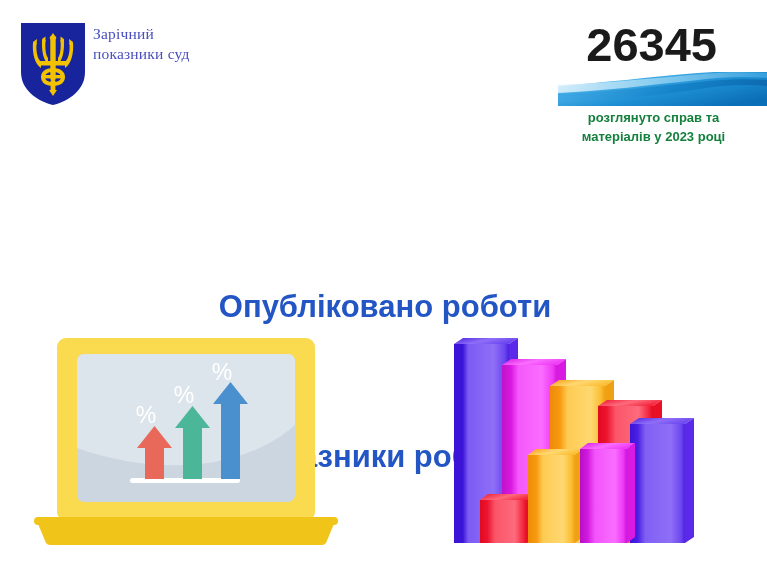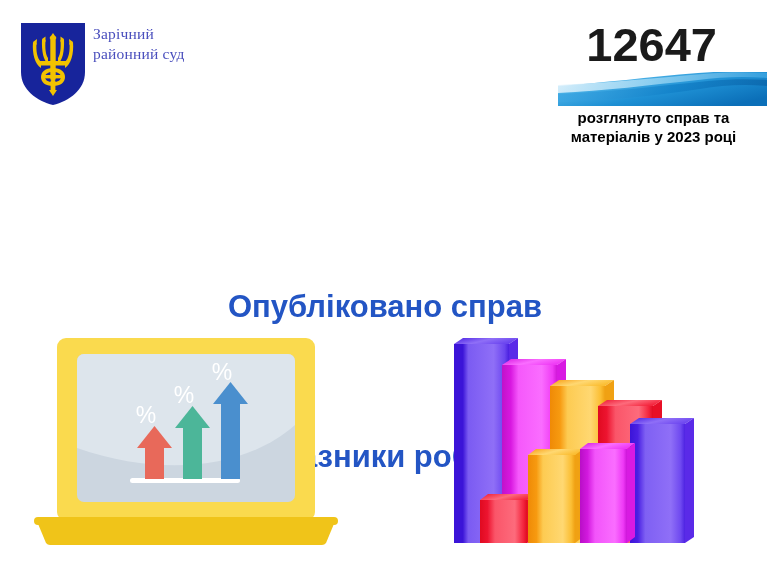--- a/index.html
+++ b/index.html
@@ -74,23 +74,23 @@
     overflow: hidden;
   }
   #stat-caption {
     position: absolute;
     left: 0px;
     top: 96px;
     width: 227px;
     text-align: center;
     font-family: "Liberation Sans", sans-serif;
     font-weight: bold;
-    font-size: 15px;
+    font-size: 13px;
     line-height: 19px;
-    color: #000000;
+    color: #15803d;
   }
   #stat-caption .sc-line { display: block; white-space: nowrap; }
 
   
   #main-heading {
     position: absolute;
     left: 120px;
     top: 182px;
     width: 530px;
     text-align: center;
@@ -154,28 +154,28 @@
         <rect x="22" y="53" width="22" height="3.4"></rect>
 
         <rect x="30.6" y="58" width="4.8" height="12" rx="1.2"></rect>
         <path d="M29 68 H37 L33 74 Z"></path>
       </g>
     </svg>
   </div>
 
   <div id="court-name">
     <span class="cn-line">Зарічний</span>
-    <span class="cn-line">районний суд</span>
+    <span class="cn-line">показники суд</span>
   </div>
 
 </div>
 
 <div id="stat-block">
 
-  <div id="stat-number">12647</div>
+  <div id="stat-number">26345</div>
 
   <div id="stat-wave">
     <svg viewBox="0 0 209 34" width="209" height="34" preserveAspectRatio="none" aria-hidden="true">
       <defs>
         <linearGradient id="waveGradMain" x1="0" y1="0" x2="1" y2="0.75">
           <stop offset="0%" stop-color="#bfe6fa"></stop>
           <stop offset="28%" stop-color="#4fb4e8"></stop>
           <stop offset="62%" stop-color="#1e90d4"></stop>
           <stop offset="100%" stop-color="#0b6fb8"></stop>
         </linearGradient>
@@ -197,21 +197,21 @@
   </div>
 
   <div id="stat-caption">
     <span class="sc-line">розглянуто справ та</span>
     <span class="sc-line">матеріалів у 2023 році</span>
   </div>
 
 </div>
 
 <div id="main-heading">
-  <span class="mh-line">Опубліковано справ</span>
+  <span class="mh-line">Опубліковано роботи</span>
   <span class="mh-line">показники роботи</span>
   
 </div>
 
 <div id="laptop-illustration">
   <svg viewBox="0 0 340 245" width="340" height="245" aria-hidden="true">
 
     <rect x="37" y="8" width="258" height="183" rx="9" fill="#fada4e"></rect>
 
     <rect x="57" y="24" width="218" height="148" rx="7" fill="#ccd6e0"></rect>

